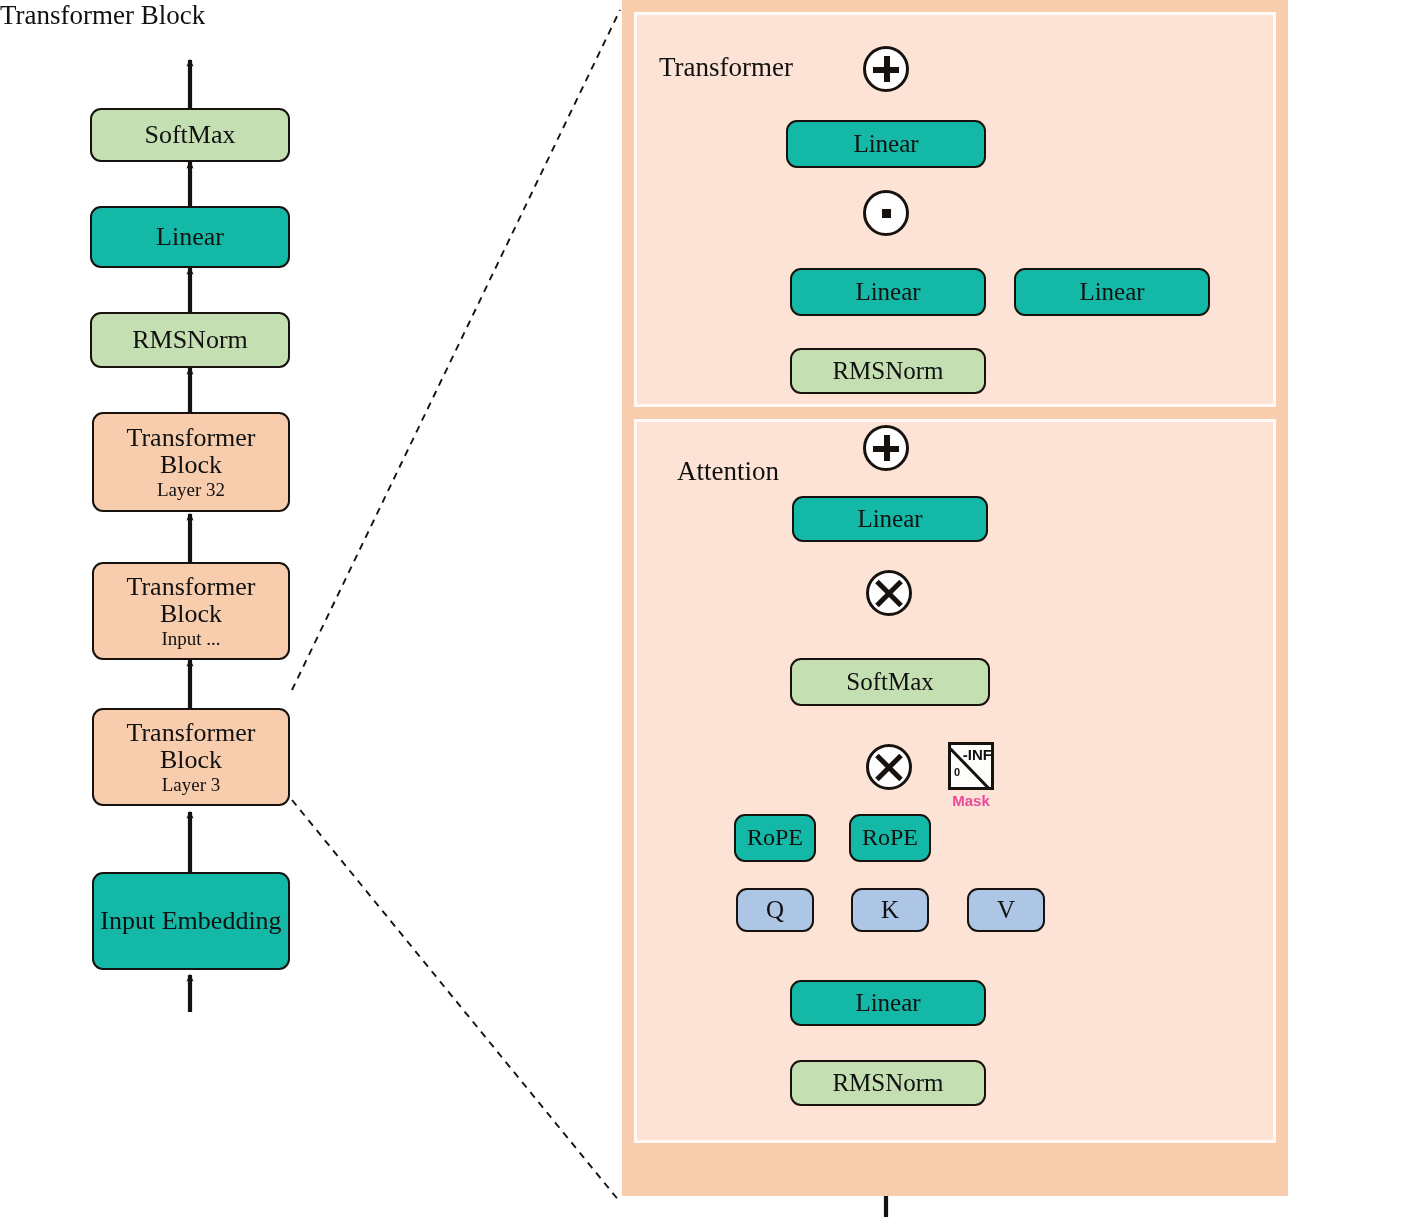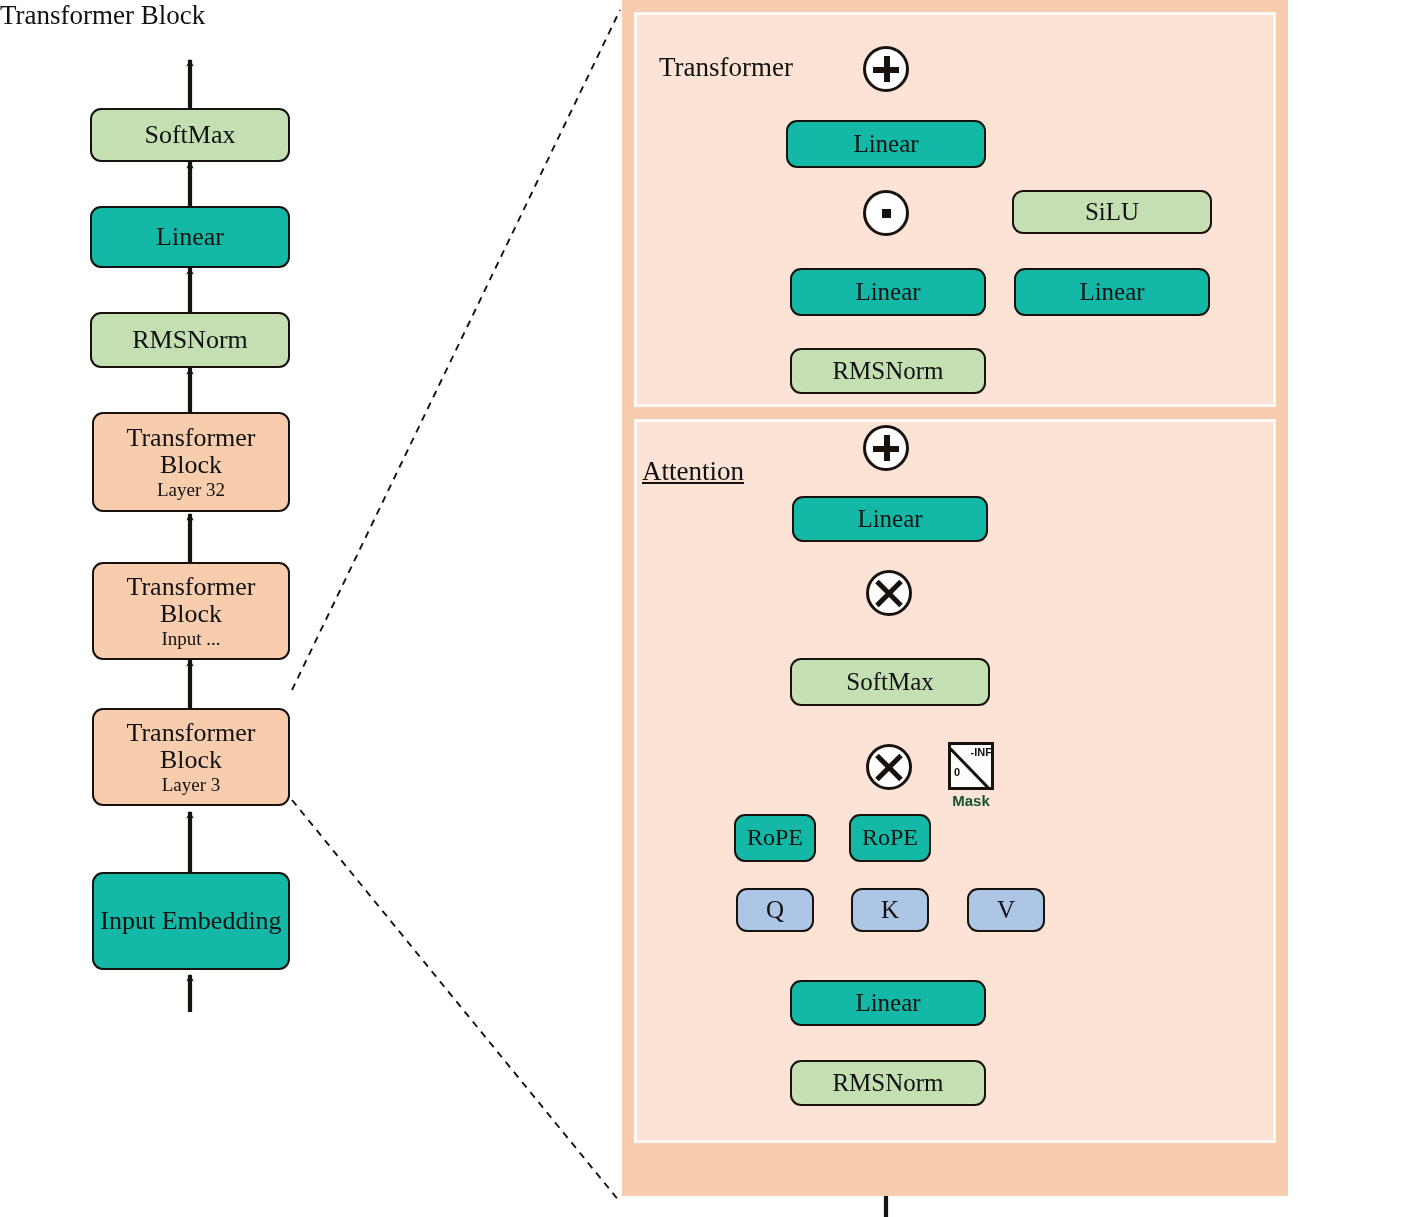--- a/index.html
+++ b/index.html
@@ -58,25 +58,25 @@
 
   
   #mask-wrap{position:absolute;left:948px;top:742px;z-index:8;}
   #mask-box{
     position:relative;width:46px;height:48px;background:#fdfdfb;
     border:3px solid #17120e;box-sizing:border-box;overflow:hidden;
   }
   #mask-diag{position:absolute;left:-4px;top:-2px;width:68px;height:3.2px;
     background:#17120e;transform:rotate(46deg);transform-origin:0 0;}
   .mask-t{position:absolute;font-family:"Liberation Sans",sans-serif;
-    font-size:11px;font-weight:700;color:#111;}
+    font-size:15px;font-weight:700;color:#111;}
   #mask-inf{right:-1px;top:1px;}
   #mask-zero{left:3px;bottom:9px;font-size:11px;}
   #mask-cap{position:absolute;left:0;top:50px;width:46px;text-align:center;
-    font-family:"Liberation Sans",sans-serif;font-size:15px;font-weight:700;color:#14532d;}
+    font-family:"Liberation Sans",sans-serif;font-size:15px;font-weight:700;color:#ec4899;}
 </style>
 </head>
 <body>
 
 <div id="stage">
 
   <svg id="wires" viewBox="0 0 1420 1217">
     <defs>
       <marker id="ah" markerWidth="11" markerHeight="11" refX="7.2" refY="4.0" orient="auto" markerUnits="userSpaceOnUse">
         <path d="M0.4,0.3 L8.4,4.0 L0.4,7.7 L2.6,4.0 Z" fill="#17120e"></path>
@@ -176,39 +176,36 @@
 
   <div class="node blue" style="left:92px;top:872px;width:198px;height:98px;">
     <div class="l-title">Input Embedding</div>
   </div>
 
   <div id="tblock"></div>
   <div id="ff-panel" class="panel"></div>
   <div id="att-panel" class="panel"></div>
 
   <div class="panel-label" style="left:659px;top:52px;">Transformer</div>
-  <div class="panel-label" style="left:642px;top:456px;text-decoration:underline;">Attention</div>
+  <div class="panel-label" style="left:677px;top:456px;">Attention</div>
   <div id="tb-label">Transformer Block</div>
 
   <div class="op op-plus" style="left:863px;top:46px;">
     <span class="bar h"></span>
     <span class="bar v"></span>
   </div>
 
   <div class="node blue" style="left:786px;top:120px;width:200px;height:48px;">
     <div style="font-size:25px;">Linear</div>
   </div>
 
   <div class="op op-dot" style="left:863px;top:190px;">
     <span class="bar"></span>
   </div>
 
-  <div class="node green" style="left:1012px;top:190px;width:200px;height:44px;">
-    <div style="font-size:25px;">SiLU</div>
-  </div>
 
   <div class="node blue" style="left:790px;top:268px;width:196px;height:48px;">
     <div style="font-size:25px;">Linear</div>
   </div>
 
   <div class="node blue" style="left:1014px;top:268px;width:196px;height:48px;">
     <div style="font-size:25px;">Linear</div>
   </div>
 
   <div class="node green" style="left:790px;top:348px;width:196px;height:46px;">

